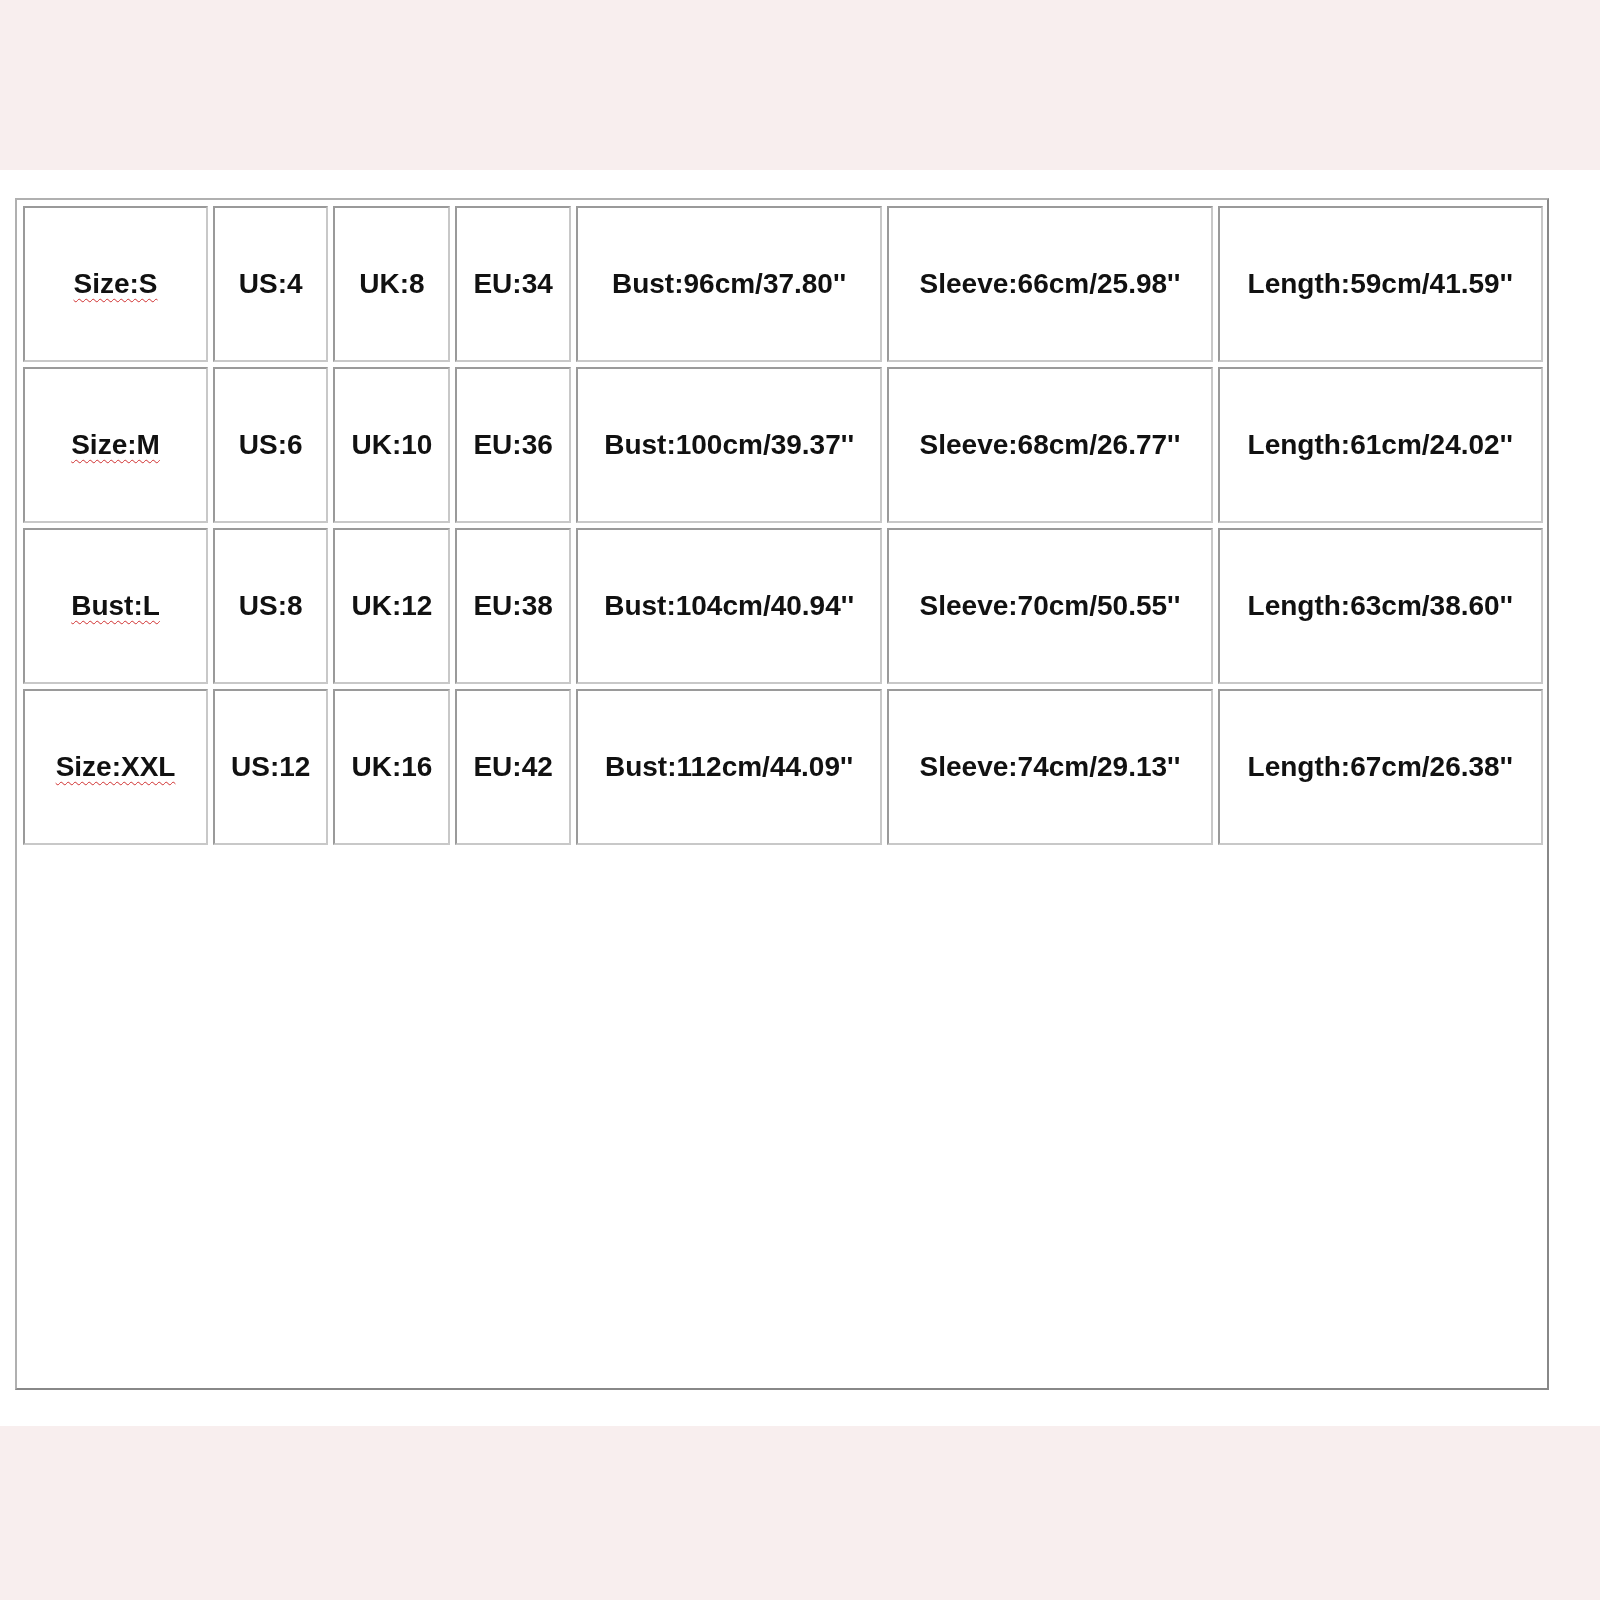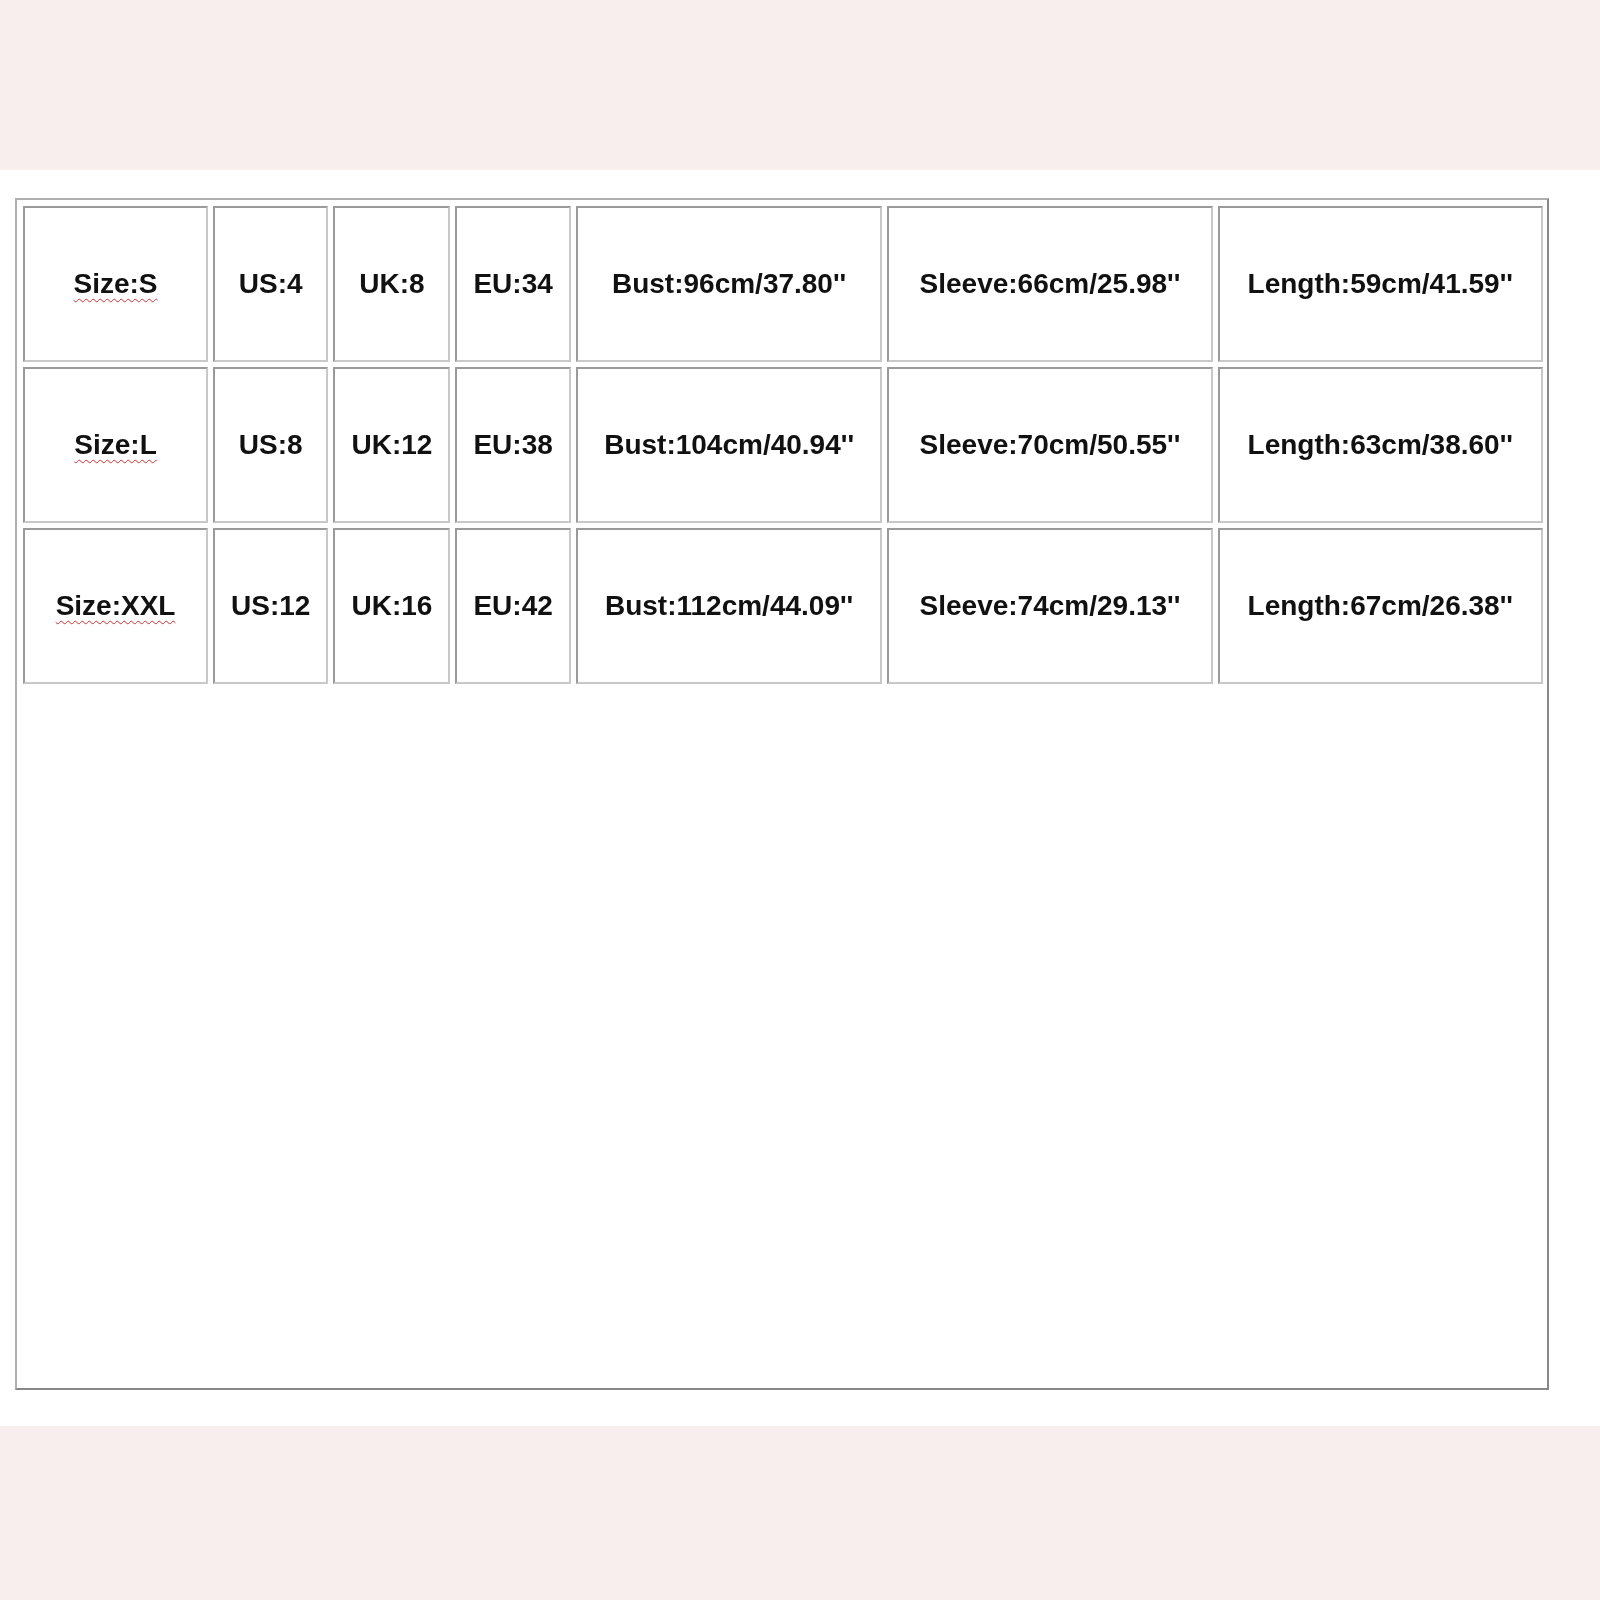--- a/index.html
+++ b/index.html
@@ -21,21 +21,30 @@
         <tr>
           <td class="c0"><span class="squig">Size:S</span></td>
           <td class="c1"><span>US:4</span></td>
           <td class="c2"><span>UK:8</span></td>
           <td class="c3"><span>EU:34</span></td>
           <td class="c4"><span>Bust:96cm/37.80''</span></td>
           <td class="c5"><span>Sleeve:66cm/25.98''</span></td>
           <td class="c6"><span>Length:59cm/41.59''</span></td>
         </tr>
         <tr>
-          <td class="c0"><span class="squig">Size:L</span></td>
+          <td class="c0"><span class="squig">Size:M</span></td>
+          <td class="c1"><span>US:6</span></td>
+          <td class="c2"><span>UK:10</span></td>
+          <td class="c3"><span>EU:36</span></td>
+          <td class="c4"><span>Bust:100cm/39.37''</span></td>
+          <td class="c5"><span>Sleeve:68cm/26.77''</span></td>
+          <td class="c6"><span>Length:61cm/24.02''</span></td>
+        </tr>
+        <tr>
+          <td class="c0"><span class="squig">Bust:L</span></td>
           <td class="c1"><span>US:8</span></td>
           <td class="c2"><span>UK:12</span></td>
           <td class="c3"><span>EU:38</span></td>
           <td class="c4"><span>Bust:104cm/40.94''</span></td>
           <td class="c5"><span>Sleeve:70cm/50.55''</span></td>
           <td class="c6"><span>Length:63cm/38.60''</span></td>
         </tr>
         <tr>
           <td class="c0"><span class="squig">Size:XXL</span></td>
           <td class="c1"><span>US:12</span></td>

